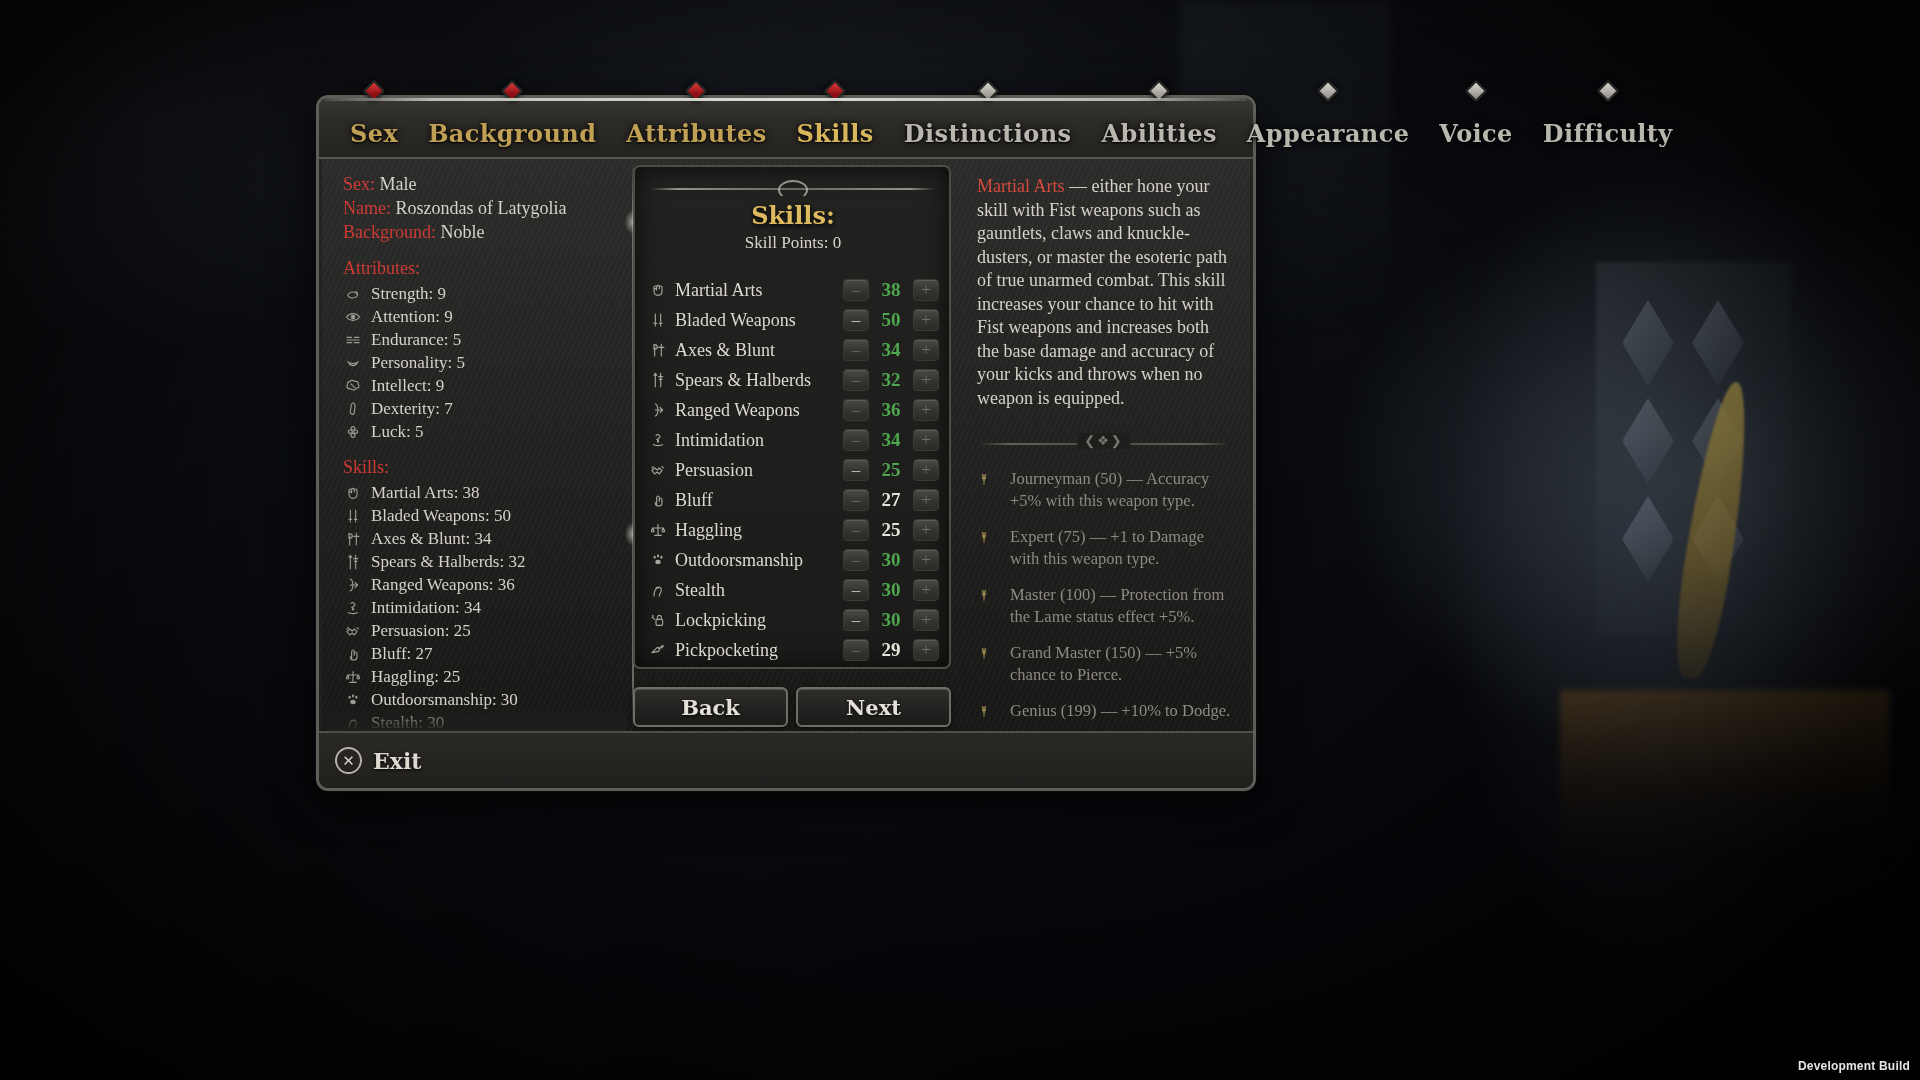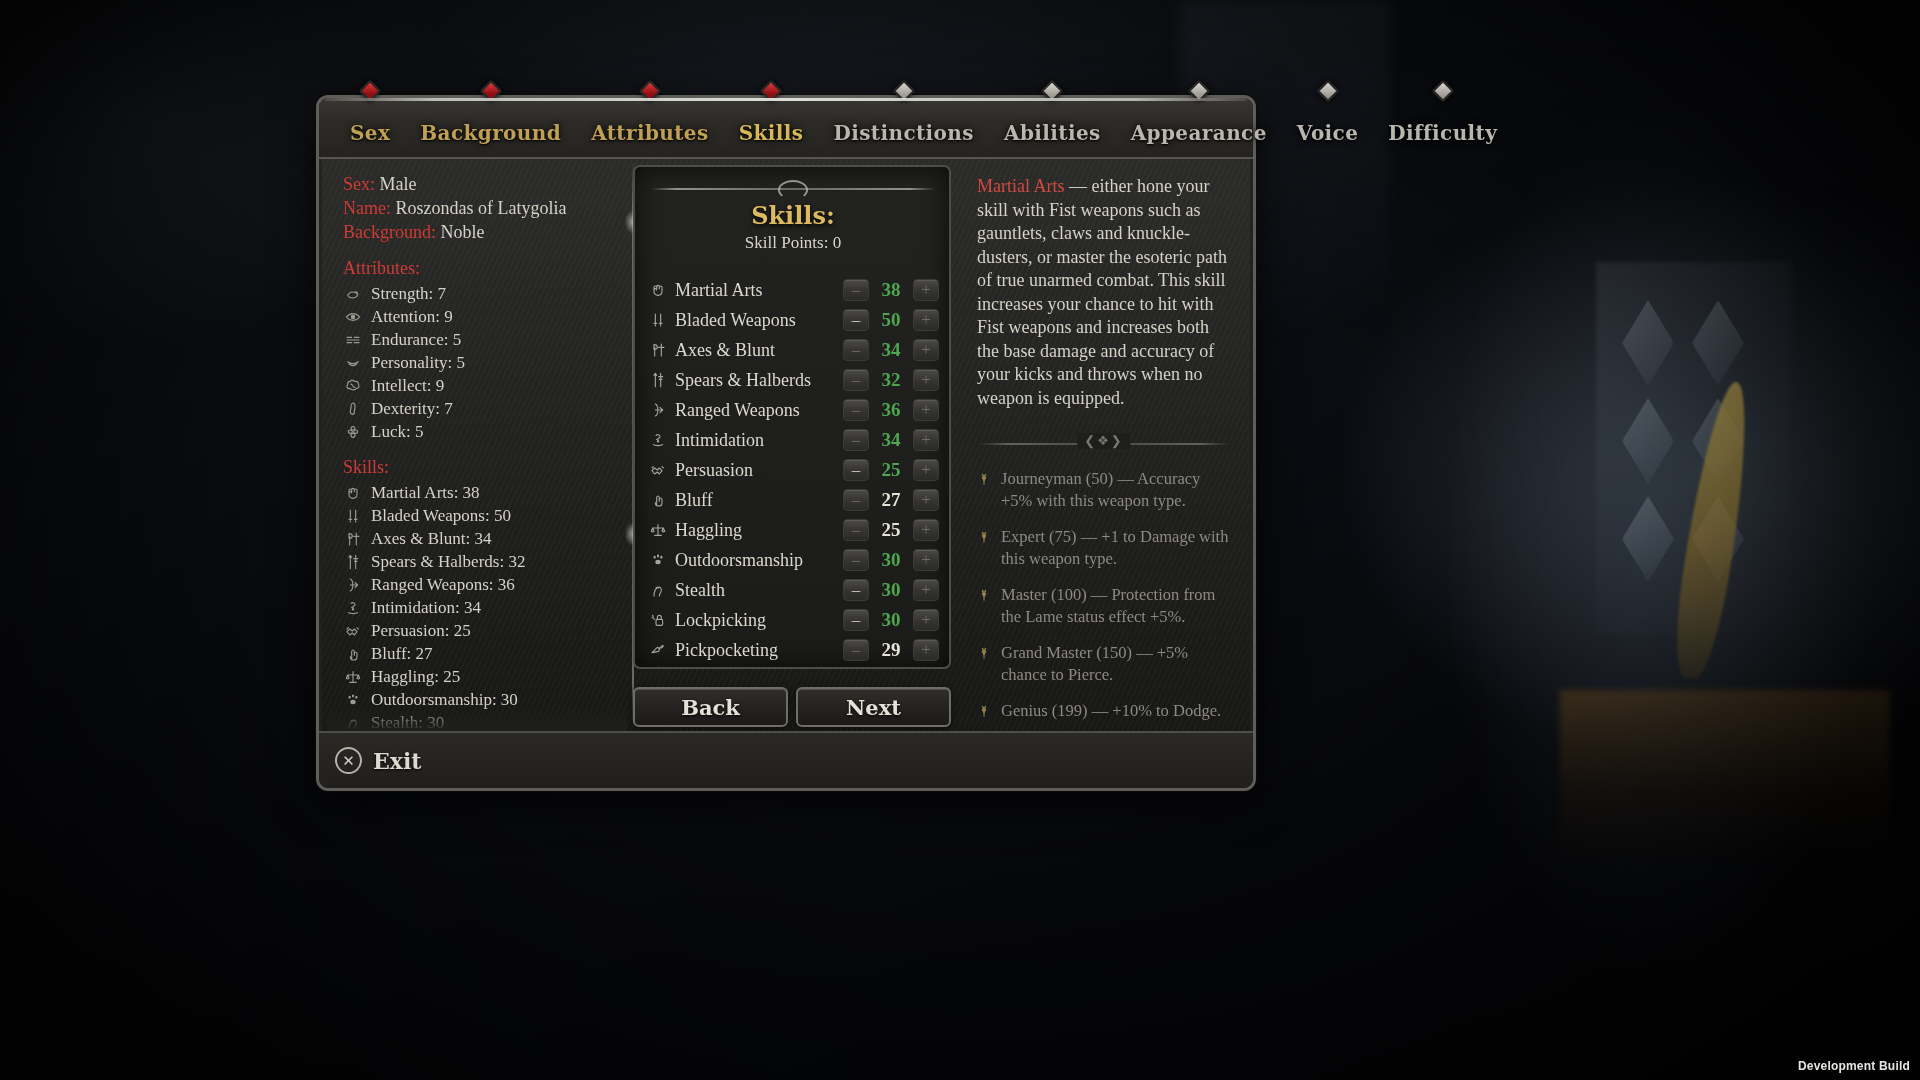--- a/index.html
+++ b/index.html
@@ -87,21 +87,21 @@
   }
   .tabs { position: relative; display: flex; height: 100%; align-items: flex-end; padding: 0 16px 4px 16px; }
   .tab {
     position: relative; flex: 0 0 auto;
     padding: 0 15px; height: 40px;
     display: flex; align-items: center; justify-content: center;
     cursor: pointer;
   }
   .tab-label {
     font-family: "DejaVu Serif", "Liberation Serif", serif;
-    font-size: 20px; font-weight: 700; letter-spacing: .4px;
+    font-size: 24px; font-weight: 700; letter-spacing: .4px;
     color: #b9b6ae;
     text-shadow: 0 1px 2px #000, 0 0 7px rgba(0,0,0,.9);
     white-space: nowrap;
   }
   .tab.active .tab-label { color: #d8b65c; }
   .tab.done  .tab-label { color: #c0a055; }
 
   .gem {
     position: absolute; top: -30px; left: 50%; transform: translateX(-50%) rotate(45deg);
     width: 16px; height: 16px; border-radius: 2px;
@@ -199,21 +199,21 @@
   .desc .nm { color:#d34a3f; }
   .rflourish { position:relative; height:22px; margin:22px 2px 14px 2px; }
   .rflourish::before {
     content:""; position:absolute; left:0; right:0; top:11px; height:1.5px;
     background: linear-gradient(90deg, rgba(0,0,0,0), rgba(150,148,140,.55) 12%, rgba(130,128,120,.40) 50%, rgba(150,148,140,.55) 88%, rgba(0,0,0,0));
   }
   .rflourish::after {
     content:"\276E\2756\276F"; position:absolute; left:50%; top:1px; transform:translateX(-50%);
     font-size:13px; color:rgba(175,173,165,.62); background:#1e1e1c; padding:0 7px; letter-spacing:2px;
   }
-  .perk { display:flex; gap:8px; font-size:16.5px; line-height:21.5px; color:#8e8a81; margin-bottom:15px; }
+  .perk { display:flex; gap:17px; font-size:16.5px; line-height:21.5px; color:#8e8a81; margin-bottom:15px; }
   .perk .pi { flex:0 0 16px; color:#9c8a4e; font-size:14px; line-height:21px; }
   .perk .pi svg { display:block; margin-top:4px; }
 
   
   #footer {
     position:absolute; left:0; right:0; bottom:0; height:57px;
     border-top:2px solid #4e4d48;
     background: linear-gradient(180deg, #2a2926 0%, #201f1d 100%);
     border-radius: 0 0 9px 9px;
     display:flex; align-items:center; padding-left:16px; gap:11px;
@@ -310,21 +310,21 @@
       <div class="sum-head">Attributes:</div>
       <div id="sum-attrs">
           <div class="sum-row">
             <span class="gi">
               <svg width="16" height="16" viewBox="0 0 24 24" fill="none" stroke="currentColor" stroke-width="1.7" stroke-linecap="round" stroke-linejoin="round">
                 <path d="M4 14c2-4 5-5 8-5 3 0 5 1 7 3"></path>
                 <path d="M5 15c1 2 3 3 6 3 4 0 7-2 8-5"></path>
                 <path d="M16 9c2-1 3 1 2 3"></path>
               </svg>
             </span>
-            <span>Strength: 7</span>
+            <span>Strength: 9</span>
           </div>
           <div class="sum-row">
             <span class="gi">
               <svg width="16" height="16" viewBox="0 0 24 24" fill="none" stroke="currentColor" stroke-width="1.7" stroke-linecap="round" stroke-linejoin="round">
                 <path d="M2 12s4-5 10-5 10 5 10 5-4 5-10 5S2 12 2 12z"></path>
                 <circle cx="12" cy="12" r="2.5" fill="currentColor"></circle>
               </svg>
             </span>
             <span>Attention: 9</span>
           </div>

